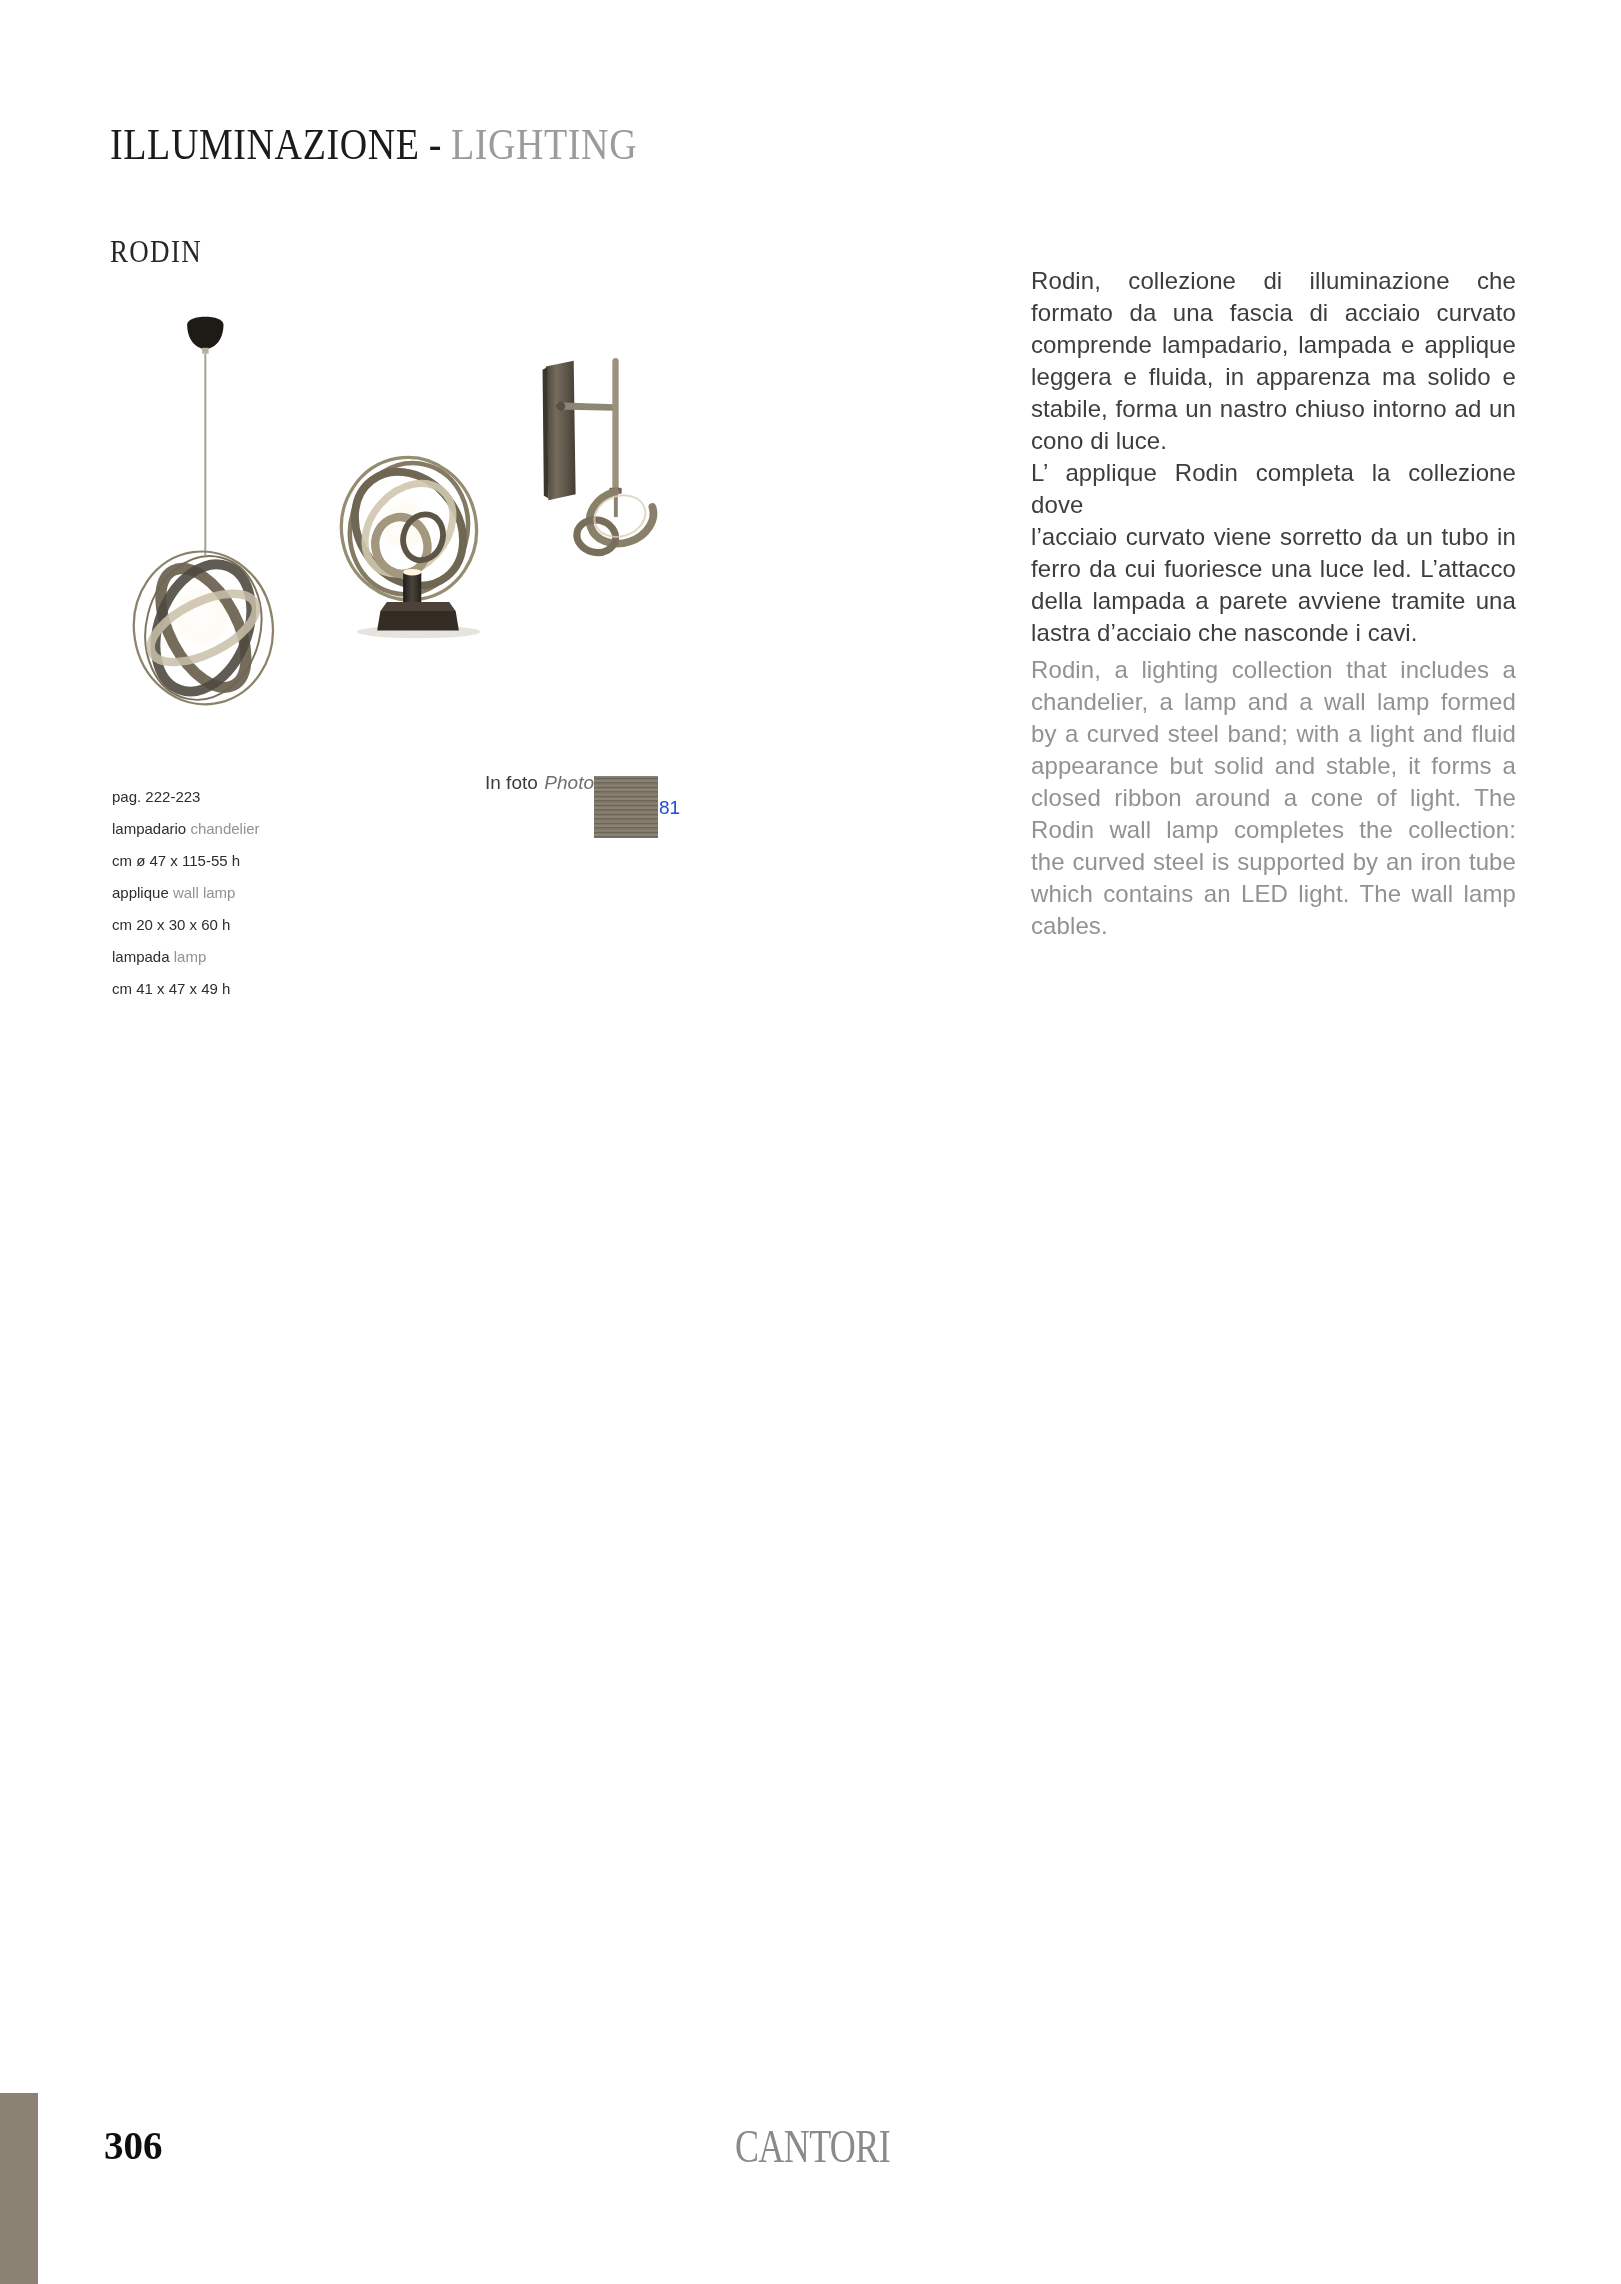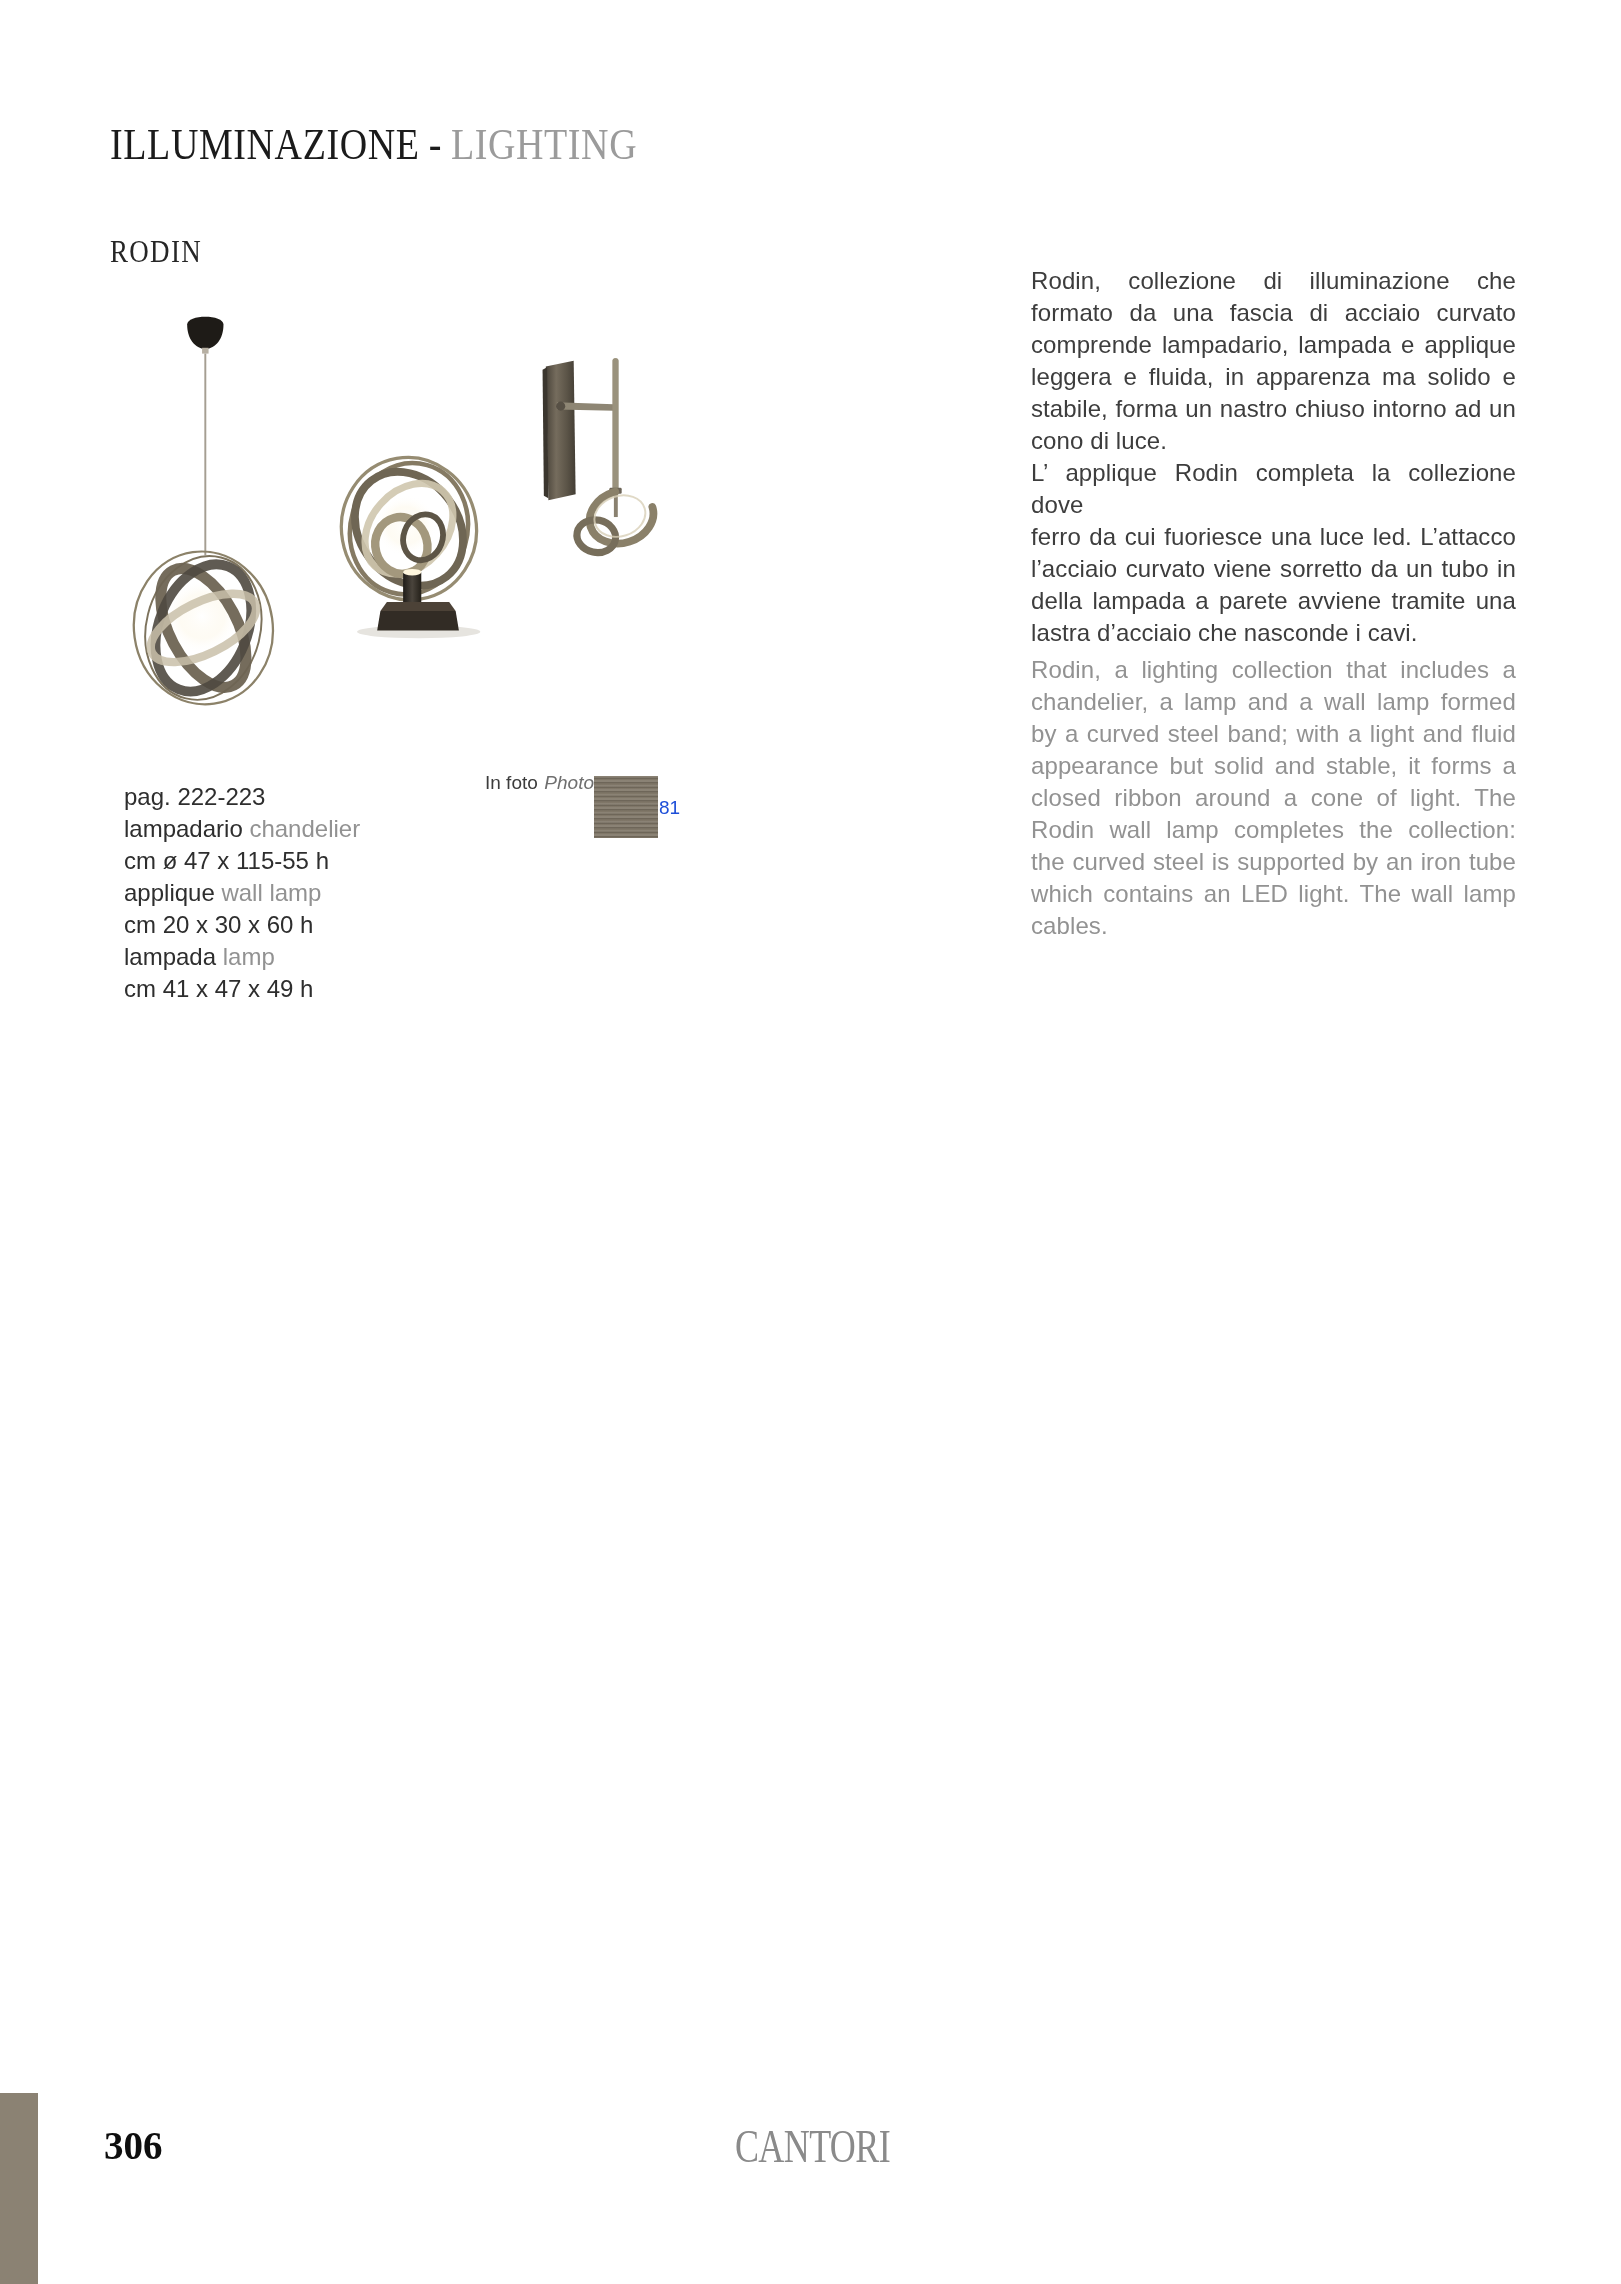--- a/index.html
+++ b/index.html
@@ -42,21 +42,21 @@
     background-color:var(--swatch,#7d7465);
     background-image:
       repeating-linear-gradient(180deg,
         rgba(255,255,255,0.10) 0px, rgba(255,255,255,0.10) 1.3px,
         rgba(0,0,0,0.12) 1.9px, rgba(0,0,0,0.12) 2.6px,
         rgba(255,255,255,0.02) 3.2px, rgba(255,255,255,0.02) 4.5px);
   }
   .finish-code{left:659px;top:797px;font-size:19px;color:#1d4ed8;text-align:right;}
 
   
-  .specs{left:124px;top:781px;font-size:24px;line-height:32px;color:#2e2e2e;white-space:nowrap;}
+  .specs{left:112px;top:781px;font-size:15px;line-height:32px;color:#2e2e2e;white-space:nowrap;}
   .specs .gray{color:var(--text_gray,#8f8f8f);}
 
   
   .desc{width:485px;font-size:24px;line-height:32px;letter-spacing:0.1px;}
   .desc-it{left:1031px;top:265px;color:var(--text_dark,#3d3d3d);}
   .desc-en{left:1031px;top:654px;color:var(--text_gray,#929292);}
   .jline{text-align:justify;text-align-last:justify;}
   .jline.end{text-align-last:left;}
   .para + .para{margin-top:0px;}
 
@@ -179,22 +179,22 @@
     <div class="para">
       <div class="jline">Rodin, collezione di illuminazione che</div>
       <div class="jline">formato da una fascia di acciaio curvato</div>
       <div class="jline">comprende lampadario, lampada e applique</div>
       <div class="jline">leggera e fluida, in apparenza ma solido e</div>
       <div class="jline">stabile, forma un nastro chiuso intorno ad un</div>
       <div class="jline end">cono di luce.</div>
     </div>
     <div class="para">
       <div class="jline">L’ applique Rodin completa la collezione dove</div>
+      <div class="jline">l’acciaio curvato viene sorretto da un tubo in</div>
       <div class="jline">ferro da cui fuoriesce una luce led. L’attacco</div>
-      <div class="jline">l’acciaio curvato viene sorretto da un tubo in</div>
       <div class="jline">della lampada a parete avviene tramite una</div>
       <div class="jline end">lastra d’acciaio che nasconde i cavi.</div>
     </div>
   </div>
 <div class="abs desc desc-en">
     <div class="para">
       <div class="jline">Rodin, a lighting collection that includes a</div>
       <div class="jline">chandelier, a lamp and a wall lamp formed</div>
       <div class="jline">by a curved steel band; with a light and fluid</div>
       <div class="jline">appearance but solid and stable, it forms a</div>

